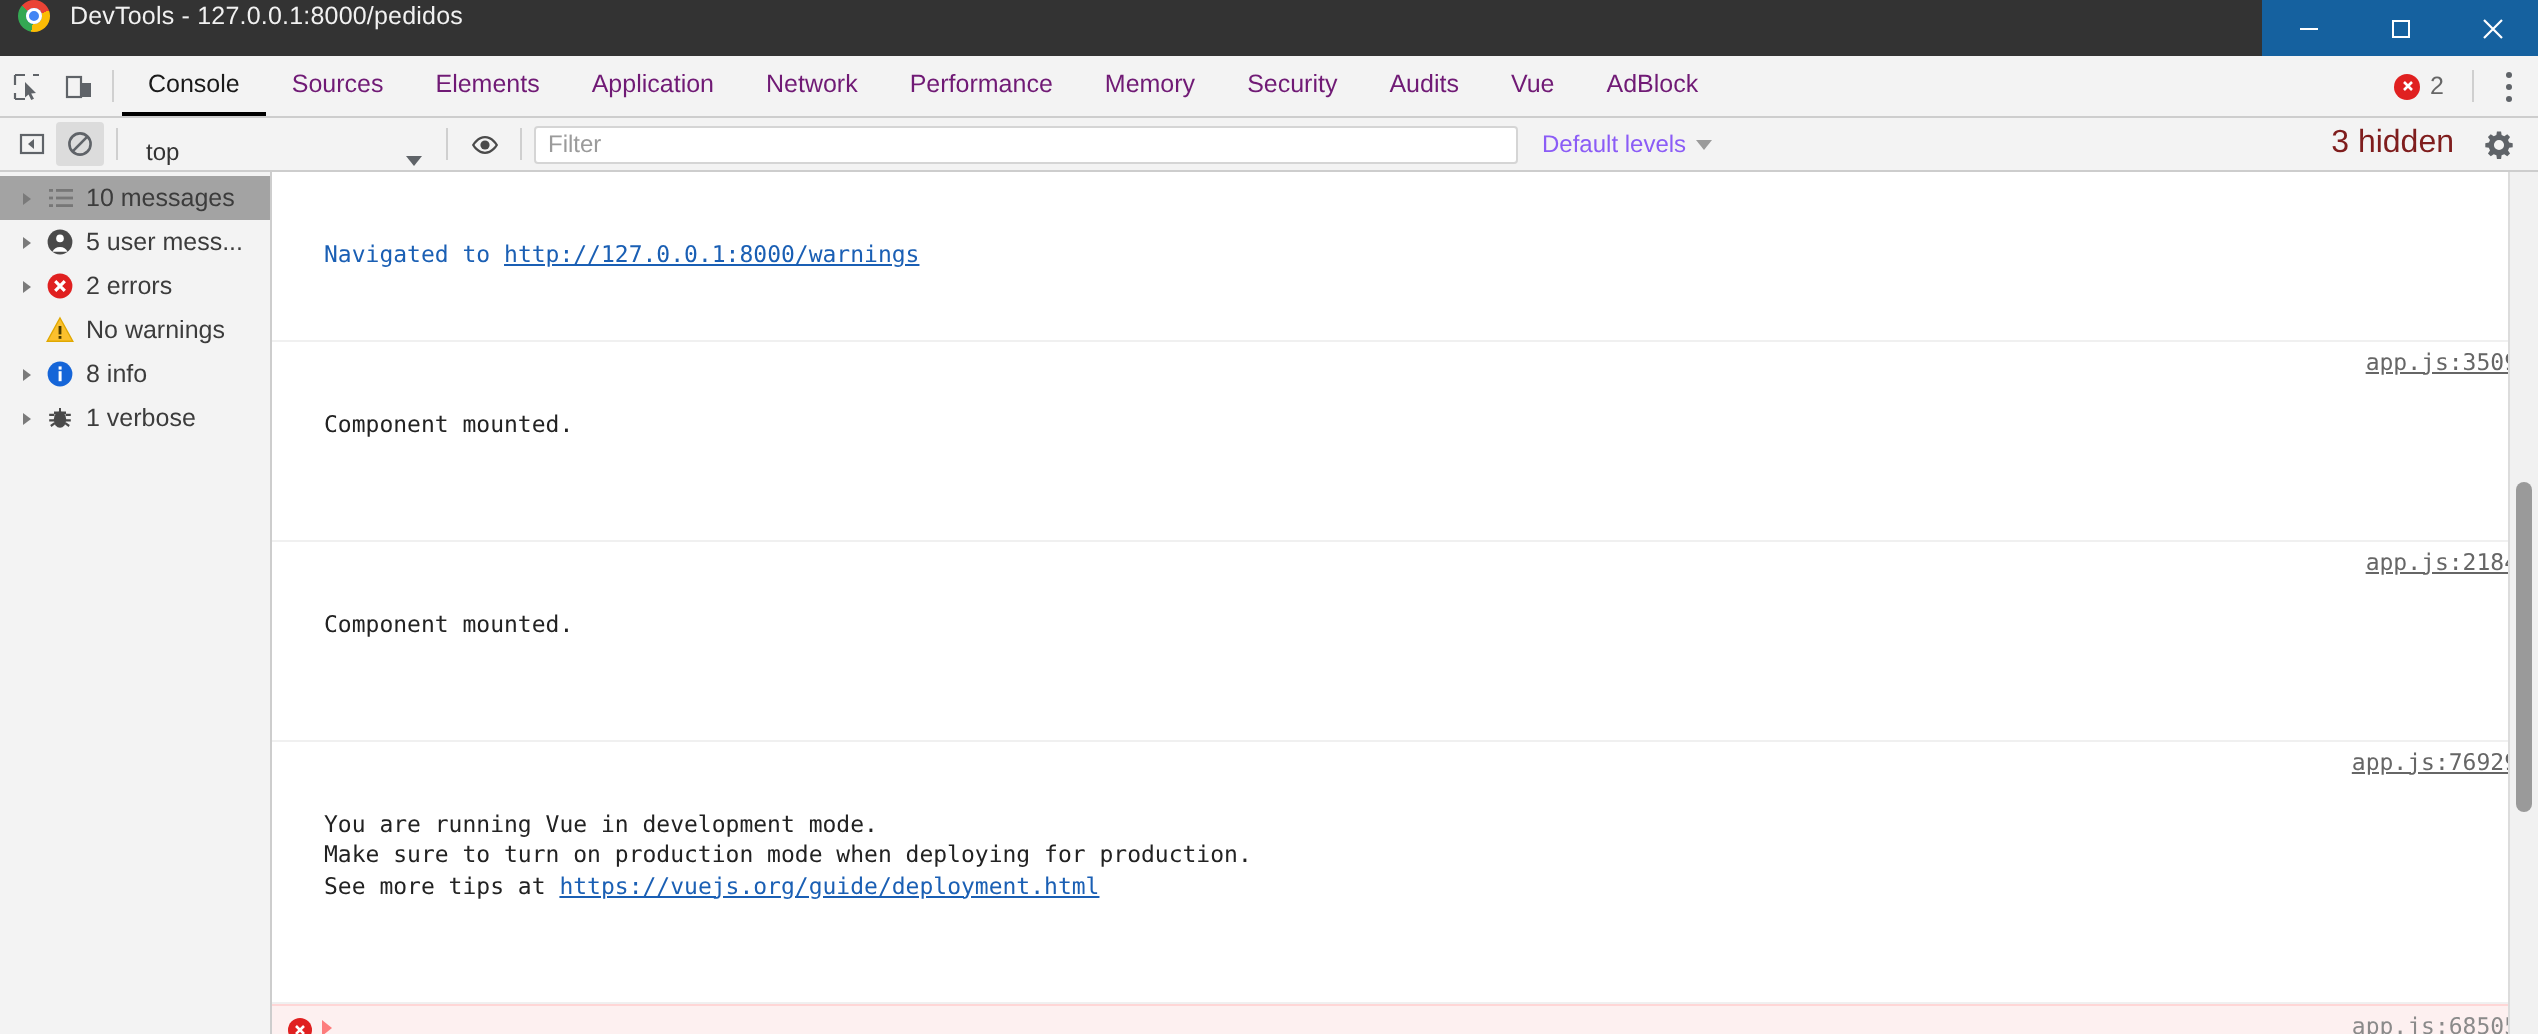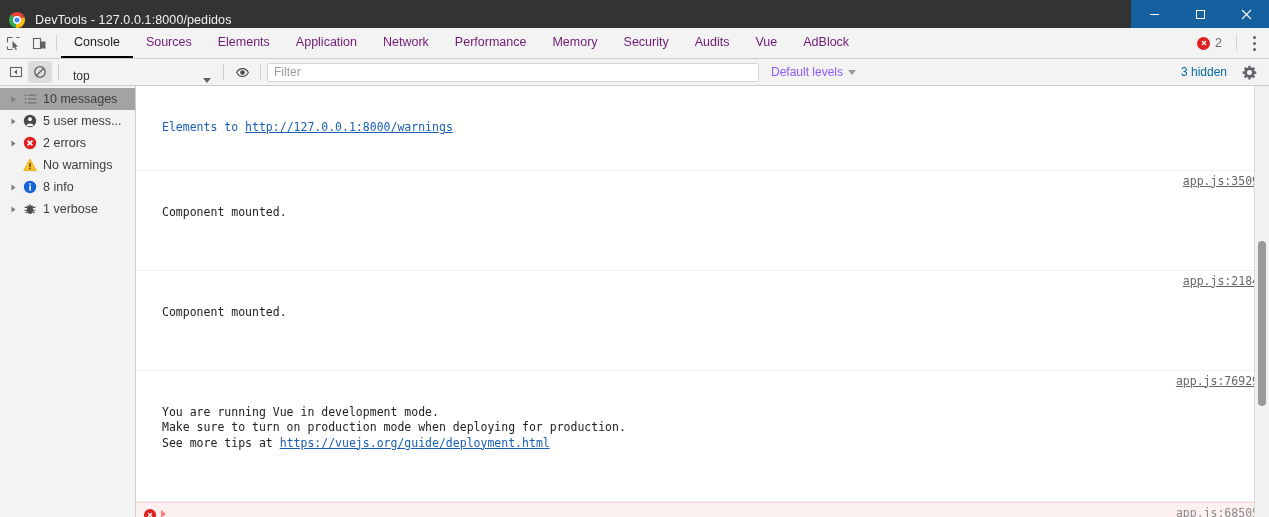--- a/index.html
+++ b/index.html
@@ -6,21 +6,21 @@
   body{
     width:1269px;height:517px;overflow:hidden;
     font-family:"Liberation Sans",sans-serif;
     background:#fff;
     -webkit-font-smoothing:antialiased;
   }
   .app{width:1269px;height:517px;position:relative;display:flex;flex-direction:column;}
 
   
   .titlebar{
-    height:28px;background:#333333;display:flex;align-items:flex-end;
+    height:28px;background:#333333;display:flex;align-items:flex-start;
     flex:0 0 28px;
   }
   .tb-left{display:flex;align-items:center;padding-left:9px;flex:1 1 auto;min-width:0;}
   .chrome-logo{width:16px;height:16px;border-radius:50%;position:relative;overflow:hidden;flex:0 0 16px;
     background:conic-gradient(from -50deg,#ea4335 0deg 120deg,#fbbc05 120deg 240deg,#34a853 240deg 360deg);}
   .chrome-logo::after{content:"";position:absolute;left:4px;top:4px;width:8px;height:8px;border-radius:50%;
     background:#4285f4;box-shadow:0 0 0 1.5px #fff inset;}
   .tb-title{color:#f1f1f1;font-size:12.5px;margin-left:10px;white-space:nowrap;letter-spacing:.1px;}
   .tb-right{display:flex;flex:0 0 auto;height:28px;}
   .wbtn{width:46px;height:28px;background:#15619f;display:flex;align-items:center;justify-content:center;}
@@ -64,21 +64,21 @@
   .caret{width:0;height:0;border-left:4px solid transparent;border-right:4px solid transparent;border-top:5px solid #5f6368;}
   .filterinput{
     flex:0 0 492px;height:19px;background:#fff;border:1px solid #d5d5d5;border-radius:2px;
     font-size:12px;color:#333;padding:0 6px;box-sizing:border-box;line-height:17px;
     font-family:"Liberation Sans",sans-serif;outline:none;
   }
   .filterinput::placeholder{color:#9b9b9b;}
   .levels{display:flex;align-items:center;gap:5px;margin-left:12px;font-size:12px;color:#8b5cf6;}
   .levels .caret{border-top-color:#9b9b9b;}
   .fbar-right{margin-left:auto;display:flex;align-items:center;padding-right:4px;}
-  .hidden-count{font-size:12px;color:#0369a1;margin-right:10px;}
+  .hidden-count{font-size:16px;color:#7f1d1d;margin-right:10px;}
 
   
   .main{flex:1 1 auto;display:flex;min-height:0;position:relative;}
   .sidebar{
     width:136px;flex:0 0 136px;background:#f3f3f3;border-right:1px solid #cdcdcd;
     padding-top:2px;box-sizing:border-box;overflow:hidden;
   }
   .srow{height:22px;display:flex;align-items:center;padding-left:6px;font-size:12.5px;color:#3c3c3c;box-sizing:border-box;}
   .srow.selected{background:#a3a3a3;}
   .disc{width:14px;flex:0 0 14px;display:flex;align-items:center;justify-content:center;}
@@ -352,21 +352,21 @@
             <path d="M4 4.4 h6" stroke="#4a4a4a" stroke-width="1.3"></path>
           </svg>
         </span>
         <span class="slabel">1 verbose</span>
       </div>
     </div>
 
     <div class="console">
 
       <div class="row" style="border-bottom:1px solid #f0f0f0;">
-        <span class="txt"><span class="navprefix">Elements to </span><span class="link">http://127.0.0.1:8000/warnings</span></span>
+        <span class="txt"><span class="navprefix">Navigated to </span><span class="link">http://127.0.0.1:8000/warnings</span></span>
       </div>
 
       <div class="row">
         <span class="txt">Component mounted.</span>
         <span class="src">app.js:3509</span>
       </div>
 
       <div class="row">
         <span class="txt">Component mounted.</span>
         <span class="src">app.js:2184</span>

